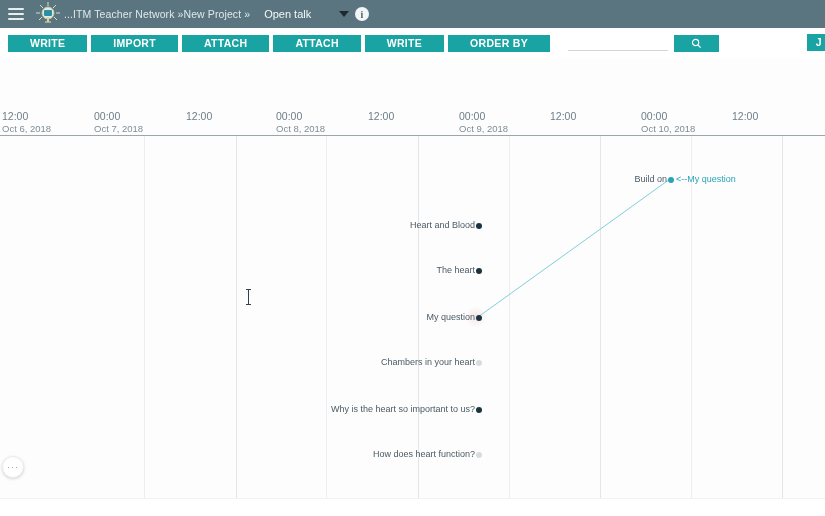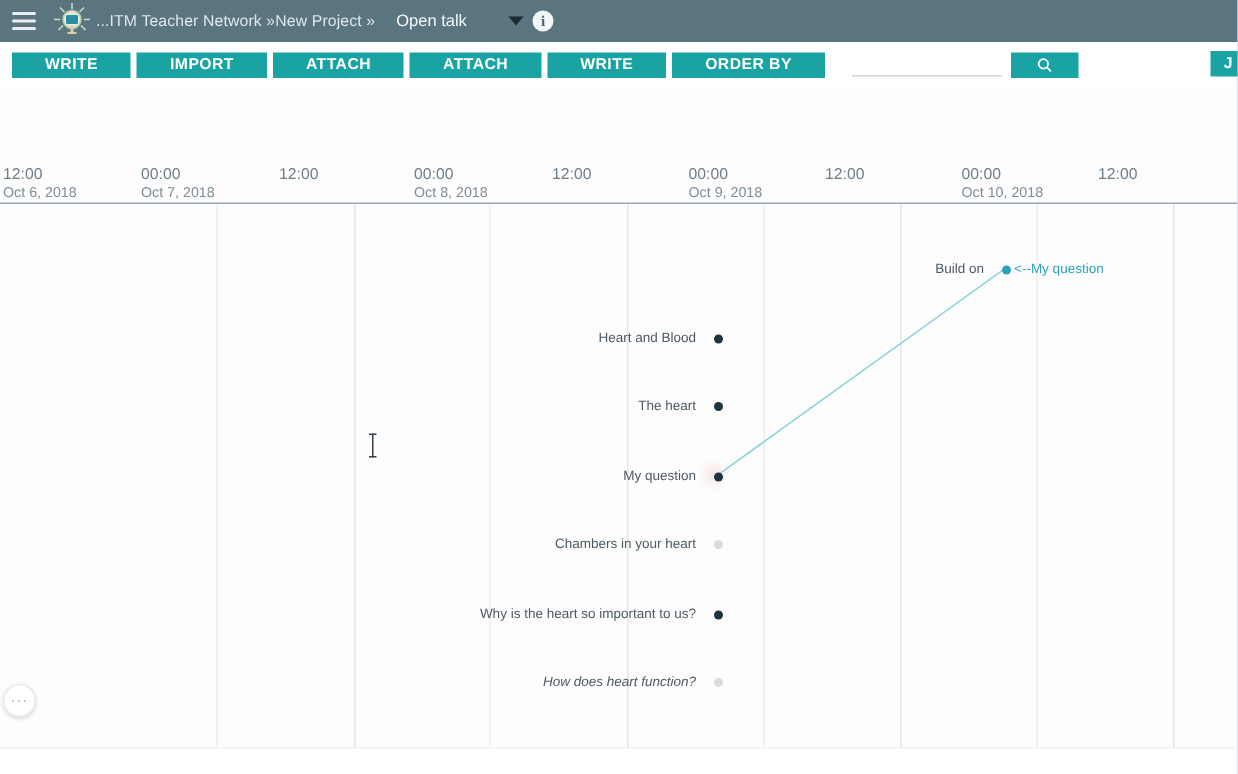--- a/index.html
+++ b/index.html
@@ -121,21 +121,21 @@
   }
   .gridline.major { background: #e3e6e9; }
 
   .node-label {
     position: absolute;
     font-size: 9px; color: #4b5a63;
     white-space: nowrap;
     transform: translateY(-50%);
     cursor: pointer;
   }
-  .node-label .txt { margin-right: 12px; }
+  .node-label .txt { margin-right: 1px; }
   .dot {
     display: inline-block; width: 6px; height: 6px; border-radius: 50%;
     vertical-align: middle;
   }
   .dot-dark { background: #1c3440; }
   .dot-teal { background: #2aa3b8; }
   .dot-faded { background: #d9dcdd; }
   .node-right {
     position: absolute; font-size: 9px; color: #2aa3b8;
     white-space: nowrap; transform: translateY(-50%); cursor: pointer;
@@ -287,21 +287,21 @@
         <line x1="478" y1="259" x2="670" y2="121" stroke="#7fcfdc" stroke-width="1"></line>
       </svg>
 
     <div id="nodes">
         <div class="node-label" style="top: 167px; left: 0px; width: 482px; text-align: right;"><span class="txt">Heart and Blood</span><span class="dot dot-dark"></span></div>
         <div class="node-label" style="top: 212px; left: 0px; width: 482px; text-align: right;"><span class="txt">The heart</span><span class="dot dot-dark"></span></div>
         <div class="highlight-glow" style="left: 476px; top: 259px;"></div>
         <div class="node-label" style="top: 259px; left: 0px; width: 482px; text-align: right;"><span class="txt">My question</span><span class="dot dot-dark"></span></div>
         <div class="node-label" style="top: 304px; left: 0px; width: 482px; text-align: right;"><span class="txt">Chambers in your heart</span><span class="dot dot-faded"></span></div>
         <div class="node-label" style="top: 351px; left: 0px; width: 482px; text-align: right;"><span class="txt">Why is the heart so important to us?</span><span class="dot dot-dark"></span></div>
-        <div class="node-label" style="top: 396px; left: 0px; width: 482px; text-align: right; font-style: italic;"><span class="txt">How does heart function?</span><span class="dot dot-faded"></span></div>
+        <div class="node-label" style="top: 396px; left: 0px; width: 482px; text-align: right;"><span class="txt">How does heart function?</span><span class="dot dot-faded"></span></div>
         <div class="node-label" style="top: 121px; left: 0px; width: 674px; text-align: right;"><span class="txt">Build on</span><span class="dot dot-teal"></span></div>
         <div class="node-right" style="left: 676px; top: 121px;">&lt;--My question</div>
       </div>
 
     <div class="caret-marker" id="caret" style="left: 248px; top: 231px;"></div>
 
     <div class="fab">···</div>
   </div>
 
   <div class="bottom-bar"></div>

